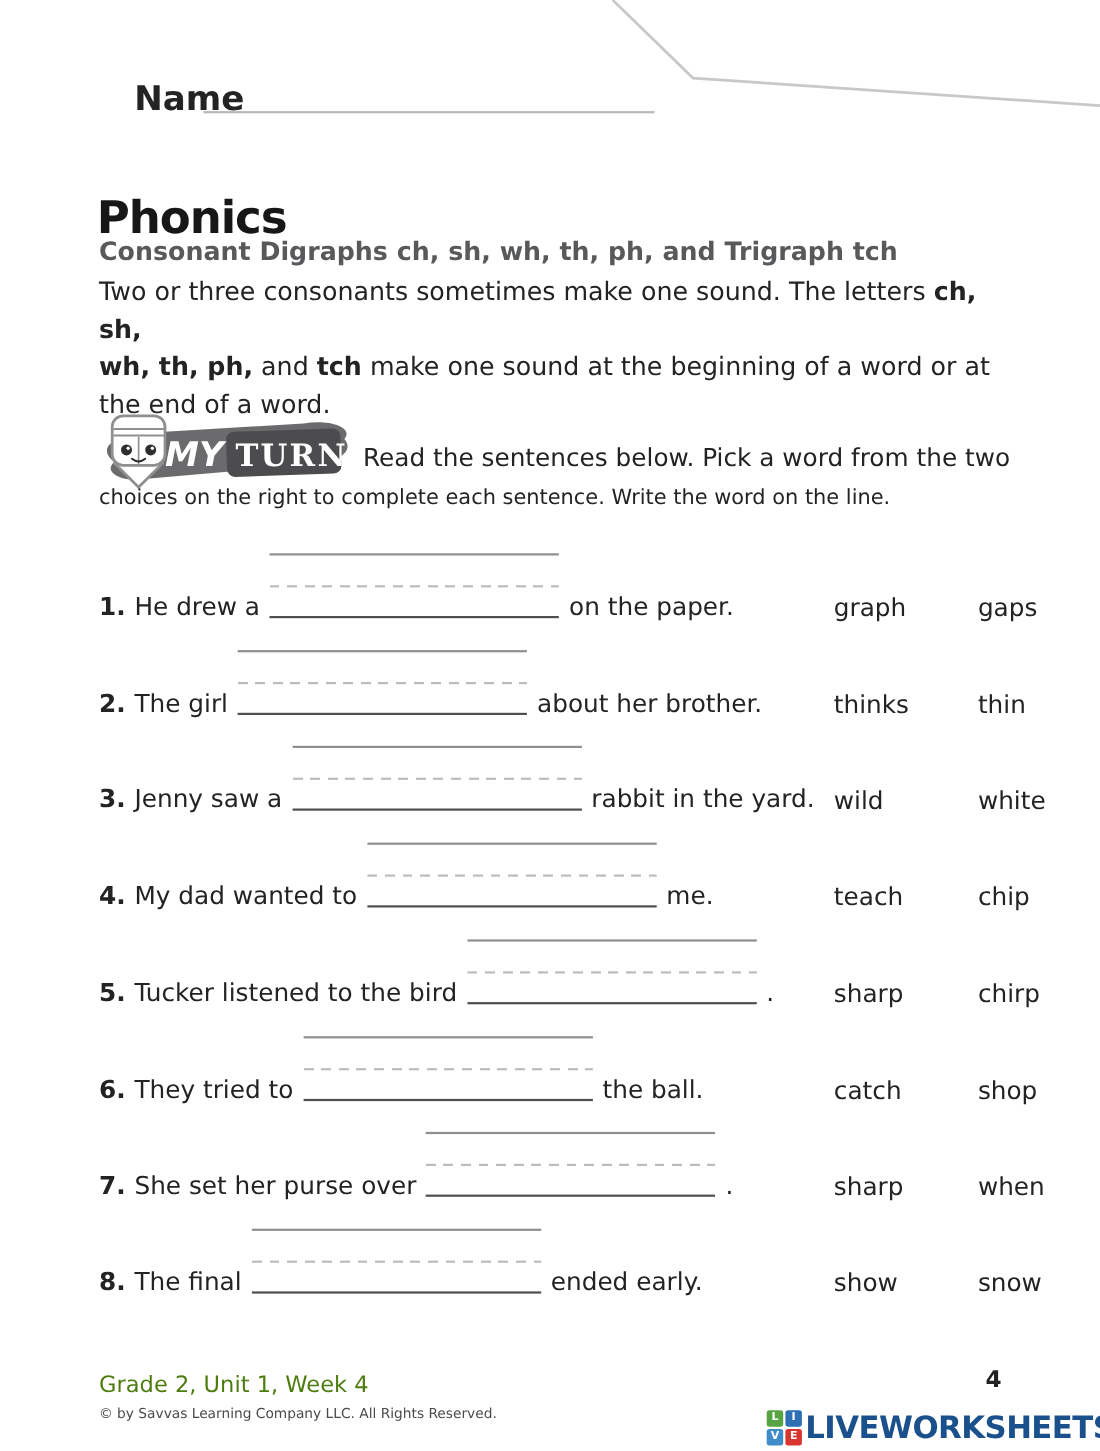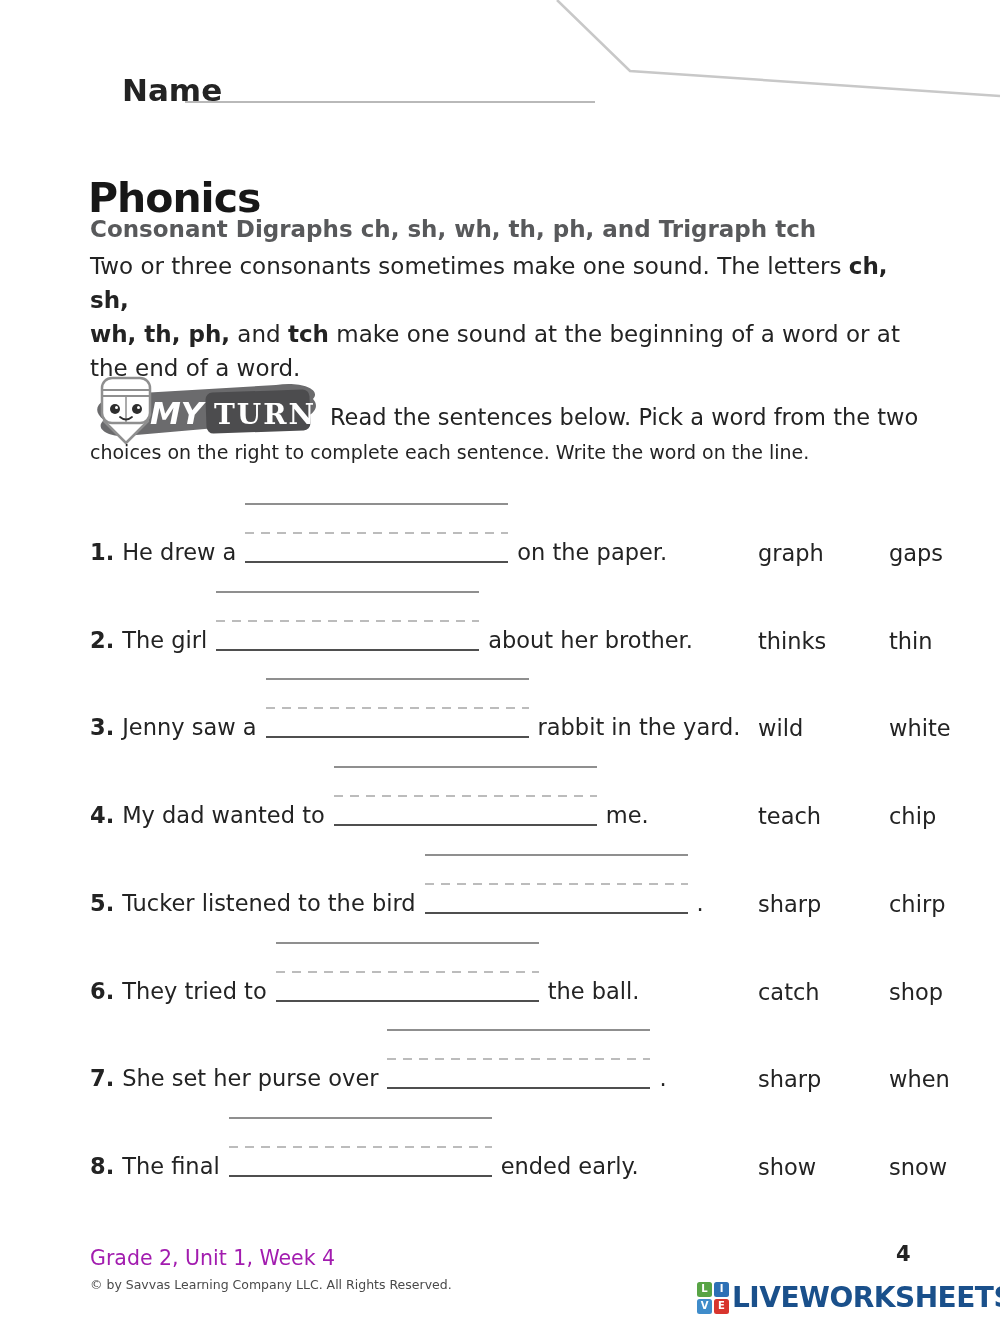--- a/index.html
+++ b/index.html
@@ -34,21 +34,21 @@
   .sentence{position:absolute;left:90px;top:0;display:flex;align-items:baseline;font-size:22.5px;line-height:28px;white-space:pre;}
   .qnum{font-weight:bold;margin-right:8px;}
   .blank{display:block;width:263px;height:5px;border-bottom:2.5px solid var(--blank_line);margin:0 9px;transform:translateY(3px);cursor:text;}
   .choice{position:absolute;top:1px;font-size:22.5px;line-height:28px;}
   .choice-a{left:758px;}
   .choice-b{left:846px;margin-left:43px;}
   .guide{position:absolute;left:242px;width:263px;}
   .guide-solid{top:-35px;height:0;border-top:2px solid var(--guide_solid);}
   .guide-dashed{top:-6px;height:2px;background:repeating-linear-gradient(90deg,var(--guide_dashed) 0 9px,transparent 9px 16px);}
 
-  .footer-credit{position:absolute;left:90px;top:1246px;font-size:20.5px;color:#a21caf;}
+  .footer-credit{position:absolute;left:90px;top:1246px;font-size:20.5px;color:#4d7c0f;}
   .footer-copy{position:absolute;left:90px;top:1277px;font-size:12.5px;color:#4a4a4a;}
   .page-num{position:absolute;left:896px;top:1242px;font-size:21px;font-weight:bold;}
 
   .lw-logo{position:absolute;left:697px;top:1281px;display:flex;align-items:center;}
   .lw-blocks{display:grid;grid-template-columns:15px 15px;grid-template-rows:15px 15px;gap:2px;margin-right:3px;}
   .lw-sq{border-radius:2.5px;color:#fff;font-size:10px;font-weight:bold;display:flex;align-items:center;justify-content:center;line-height:1;}
   .lw-text{font-size:28px;font-weight:bold;letter-spacing:-0.5px;color:var(--logo_navy);}
 </style>
 </head>
 <body>

